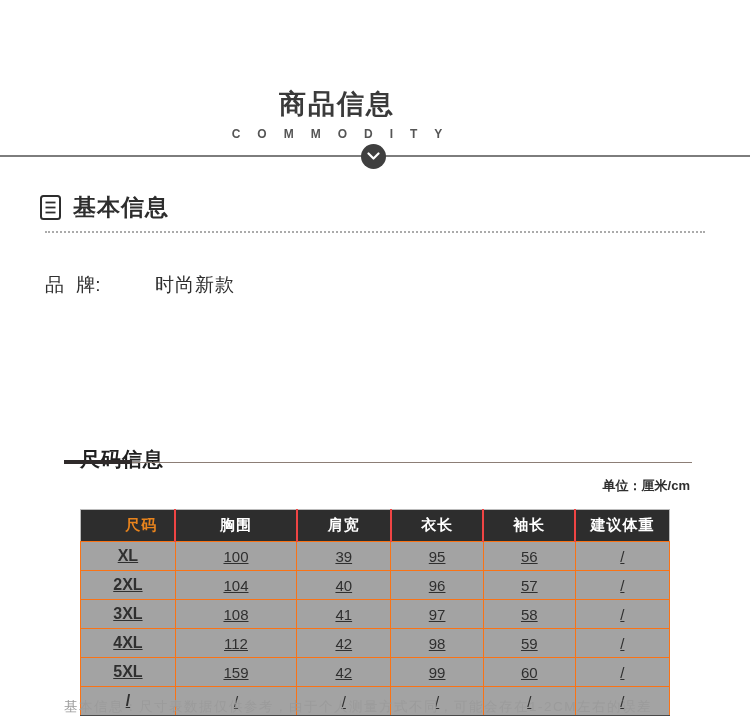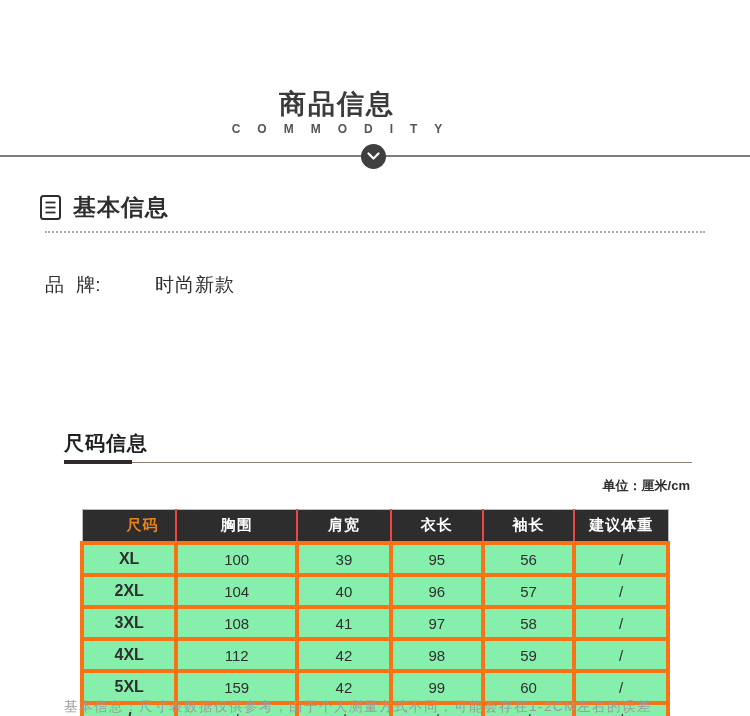--- a/index.html
+++ b/index.html
@@ -11,21 +11,21 @@
     font-family:"Liberation Sans","DejaVu Sans",sans-serif;
     color:#333;
     overflow:hidden;
   }
   
   .title-block{position:absolute;top:86px;left:0;width:674px;text-align:center;}
   .main-title{
     margin:0;font-size:27px;font-weight:bold;color:#3a3a3a;letter-spacing:2px;
   }
   .sub-title{
-    font-size:12px;color:#555;
+    margin-top:5px;font-size:12px;color:#555;
     letter-spacing:17px;padding-left:17px;font-weight:bold;
   }
   
   .divider-row{position:absolute;top:155px;left:0;width:750px;height:0;border-top:2px solid #7d7d7d;}
   .chevron-circle{
     position:absolute;left:361px;top:144px;width:25px;height:25px;border-radius:50%;
     background:#3f3f3f;display:flex;align-items:center;justify-content:center;
   }
   
   .basic-header{position:absolute;top:192px;left:39px;display:flex;align-items:center;gap:11px;}
@@ -34,39 +34,40 @@
   .dotted-line{
     position:absolute;top:231px;left:45px;right:45px;height:0;
     border-top:2px dotted #ababab;
   }
   .attr-row{position:absolute;left:45px;display:flex;align-items:center;}
   .attr-row.brand{top:272px;}
   .attr-row.color{top:346px;}
   .attr-label{font-size:19px;color:#2f2f2f;word-spacing:7px;width:110px;}
   .attr-value{font-size:19px;color:#2f2f2f;letter-spacing:1px;}
   
-  .size-heading{position:absolute;top:430px;left:64px;margin:0;font-size:20px;font-weight:bold;color:#1f1f1f;letter-spacing:1px;}
+  .size-heading{position:absolute;top:430px;left:64px;margin:16px;font-size:20px;font-weight:bold;color:#1f1f1f;letter-spacing:1px;}
   .size-underline{position:absolute;top:462px;left:64px;right:58px;height:0;border-top:1px solid #8c7e76;}
   .size-underline-accent{position:absolute;top:460px;left:64px;width:68px;height:4px;background:#2f2a2a;}
   .unit-label{position:absolute;top:477px;right:60px;font-size:13px;font-weight:bold;color:#2f2f2f;}
   
   .size-table{
     position:absolute;top:509px;left:80px;width:590px;
     border-collapse:collapse;table-layout:fixed;
     font-size:15px;text-align:center;
   }
   .size-table th{
     background:#2d2d2d;color:#ffffff;font-weight:bold;
     height:29px;border-left:2px solid #ef4444;letter-spacing:1px;
   }
   .size-table th:first-child{border-left:none;padding-left:28px;}
   .size-table th.accent{color:#e8831c;}
   .size-table td{
-    height:26px;color:#2f2f2f;background:#86efac;
-    border:4px solid #f97316;
+    height:26px;color:#2f2f2f;background:#a3a3a3;
+    border:1px solid #f97316;
+    text-decoration:underline;
   }
   .size-table td:first-child{font-weight:bold;font-size:16px;}
   .size-table{border:1px solid #bbb;border-bottom:2px solid #4a4a4a;}
   
   .tip-text{
     position:absolute;top:698px;left:64px;right:40px;
     font-size:13.5px;color:#9b9b9b;letter-spacing:1.5px;white-space:nowrap;
   }
 </style>
 </head>

